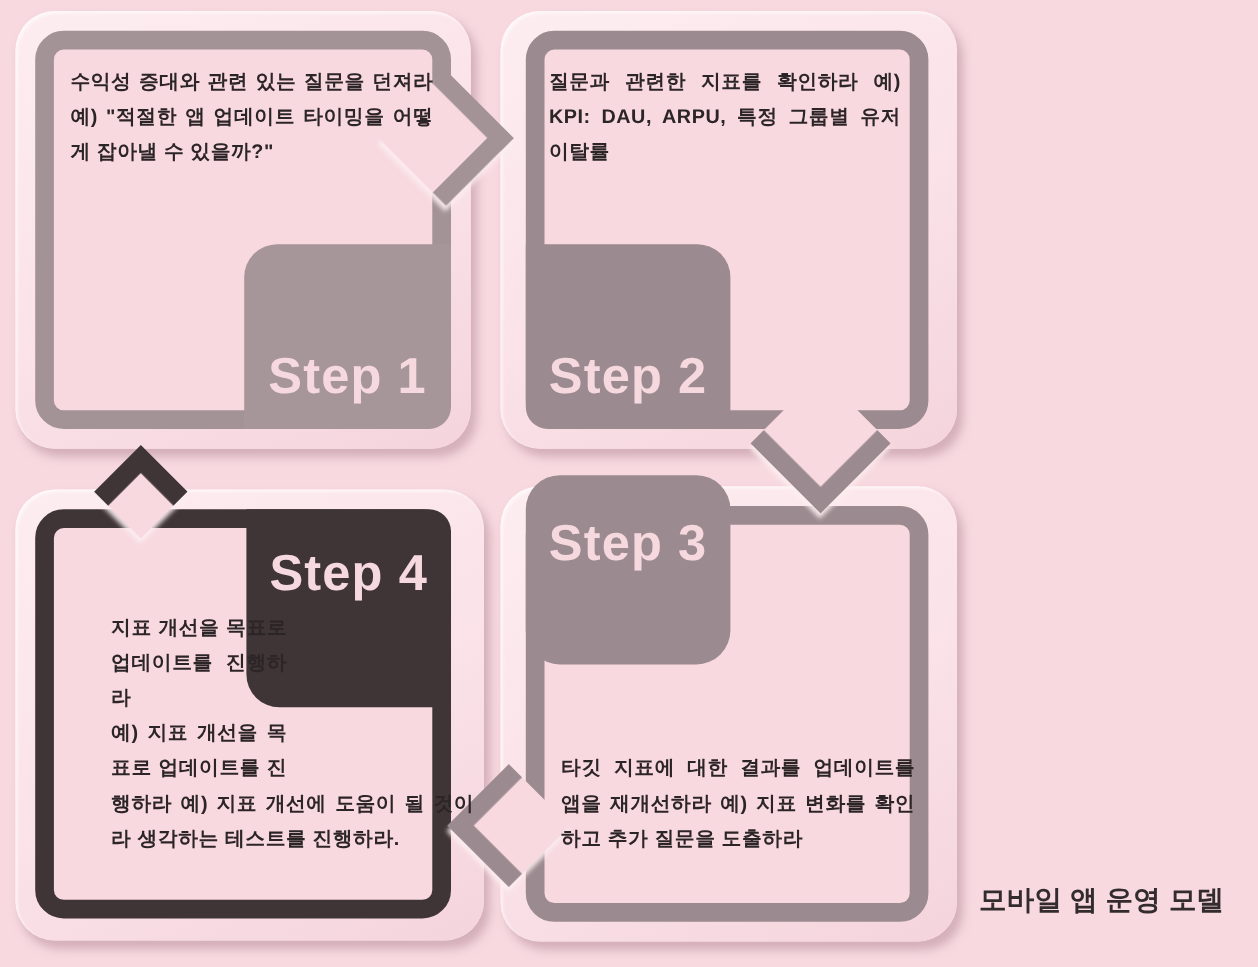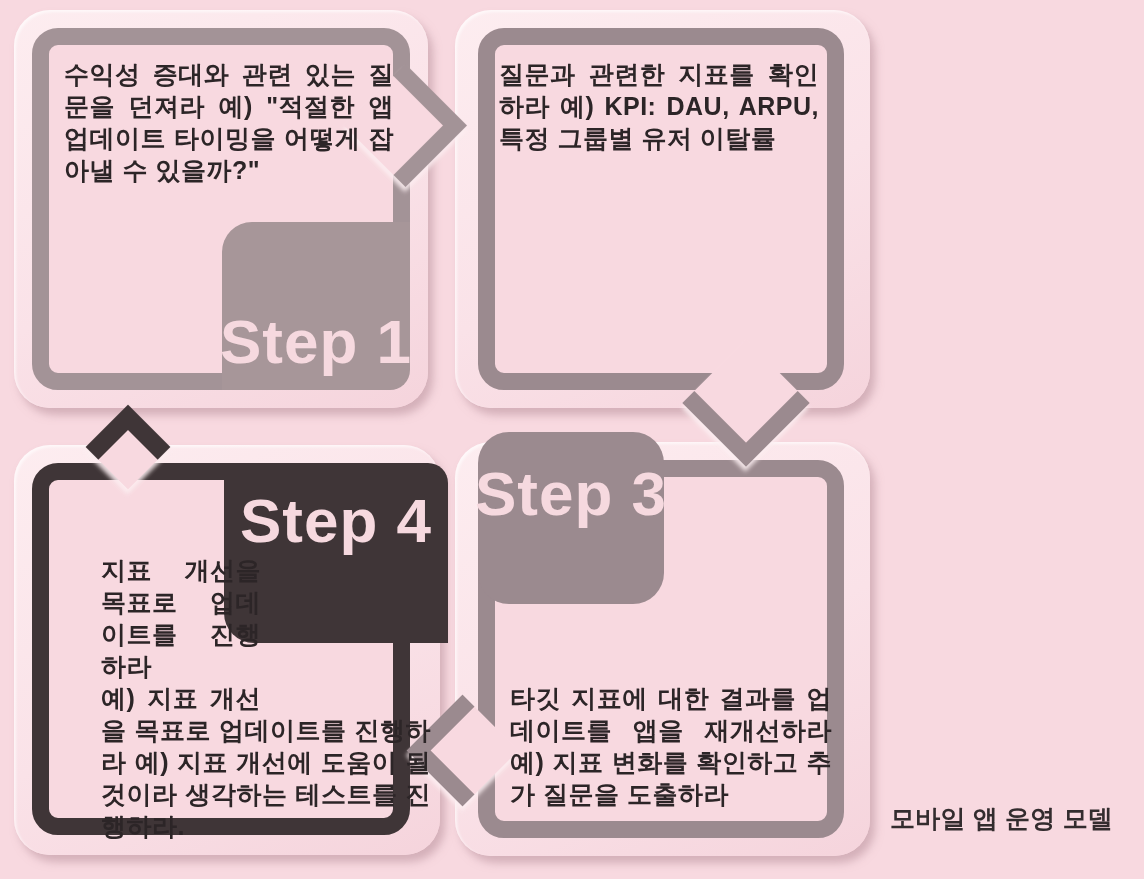--- a/index.html
+++ b/index.html
@@ -44,34 +44,34 @@
   .tab-gray1 { background:#a79699; }
   .tab-gray2 { background:#9b8a8f; }
   .tab-dark  { background:#3f3537; }
   .tab-br { border-radius:30px 0 20px 0; }   
   .tab-bl { border-radius:0 30px 0 20px; }   
   .tab-tl { border-radius:20px 0 30px 0; }   
   .tab-tr { border-radius:0 20px 0 30px; }   
 
   .tab-label {
     font-weight:bold;
-    font-size:62px;
+    font-size:46px;
     letter-spacing:1px;
     color:#f6d9df;
     white-space:nowrap;
   }
   .pad-low  { padding-top:70px; }
   .pad-high { padding-bottom:50px; }
   .pad-high2{ padding-bottom:66px; }
 
   .body-text {
     position:absolute;
     z-index:5;
     color:#2c2527;
-    font-size:25px;
+    font-size:18px;
     line-height:32px;
     font-weight:600;
     text-align:justify;
     letter-spacing:0.5px;
   }
   .pre { white-space:pre-line;margin-left:37px; }
   .tab-spacer { float:right; width:170px; height:155px; }
 
   
   .chev {
@@ -106,34 +106,37 @@
   <div class="frame frame-gray1" style="left:32px; top:28px; width:378px; height:362px;"></div>
   <div class="chev chev-right" style="left:362px; top:82px; width:87px; height:87px;"></div>
   <div class="tab tab-gray1 tab-br" style="left:222px; top:222px; width:188px; height:168px;">
     <span class="tab-label pad-low">Step 1</span>
   </div>
   <div class="body-text" style="left:64px; top:58px; width:330px;">수익성 증대와 관련 있는 질문을 던져라 예) "적절한 앱 업데이트 타이밍을 어떻게 잡아낼 수 있을까?"</div>
 
   <div class="halo" style="left:455px; top:10px; width:415px; height:398px;"></div>
   <div class="frame frame-gray2" style="left:478px; top:28px; width:366px; height:362px;"></div>
   <div class="chev chev-down" style="left:701px; top:358px; width:90px; height:90px;"></div>
+  <div class="tab tab-gray2 tab-bl" style="left:478px; top:222px; width:186px; height:168px;">
+    <span class="tab-label pad-low">Step 2</span>
+  </div>
   <div class="body-text" style="left:499px; top:58px; width:320px;">질문과 관련한 지표를 확인하라 예) KPI: DAU, ARPU, 특정 그룹별 유저 이탈률</div>
 
   <div class="halo" style="left:455px; top:442px; width:415px; height:414px;"></div>
   <div class="frame frame-gray2" style="left:478px; top:460px; width:366px; height:378px;"></div>
   <div class="chev chev-left" style="left:423px; top:711px; width:79px; height:79px;"></div>
   <div class="tab tab-gray2 tab-tl" style="left:478px; top:432px; width:186px; height:172px;border-radius:31px;">
     <span class="tab-label pad-high">Step 3</span>
   </div>
   <div class="body-text" style="left:510px; top:682px; width:322px;">타깃 지표에 대한 결과를 업데이트를 앱을 재개선하라 예) 지표 변화를 확인하고 추가 질문을 도출하라</div>
 
   <div class="halo" style="left:14px; top:445px; width:426px; height:410px;"></div>
   <div class="frame frame-dark" style="left:32px; top:463px; width:378px; height:372px;"></div>
   <div class="chev chev-up" style="left:98px; top:417px; width:60px; height:60px;"></div>
-  <div class="tab tab-dark tab-tr" style="left:224px; top:463px; width:224px; height:180px;">
+  <div class="tab tab-dark tab-tr" style="left:224px; top:463px; width:186px; height:180px;">
     <span class="tab-label pad-high2">Step 4</span>
   </div>
   <div class="body-text pre" style="left:64px; top:522px; width:330px;">
     <div class="tab-spacer"></div><span>지표 개선을 목표로 업데이트를 진행하라
 예) 지표 개선을 목표로 업데이트를 진행하라 예) 지표 개선에 도움이 될 것이라 생각하는 테스트를 진행하라.</span>
   </div>
 
   <div class="caption" style="left:890px; top:802px;">
     <div>모바일 앱 운영 모델</div>
   </div>

